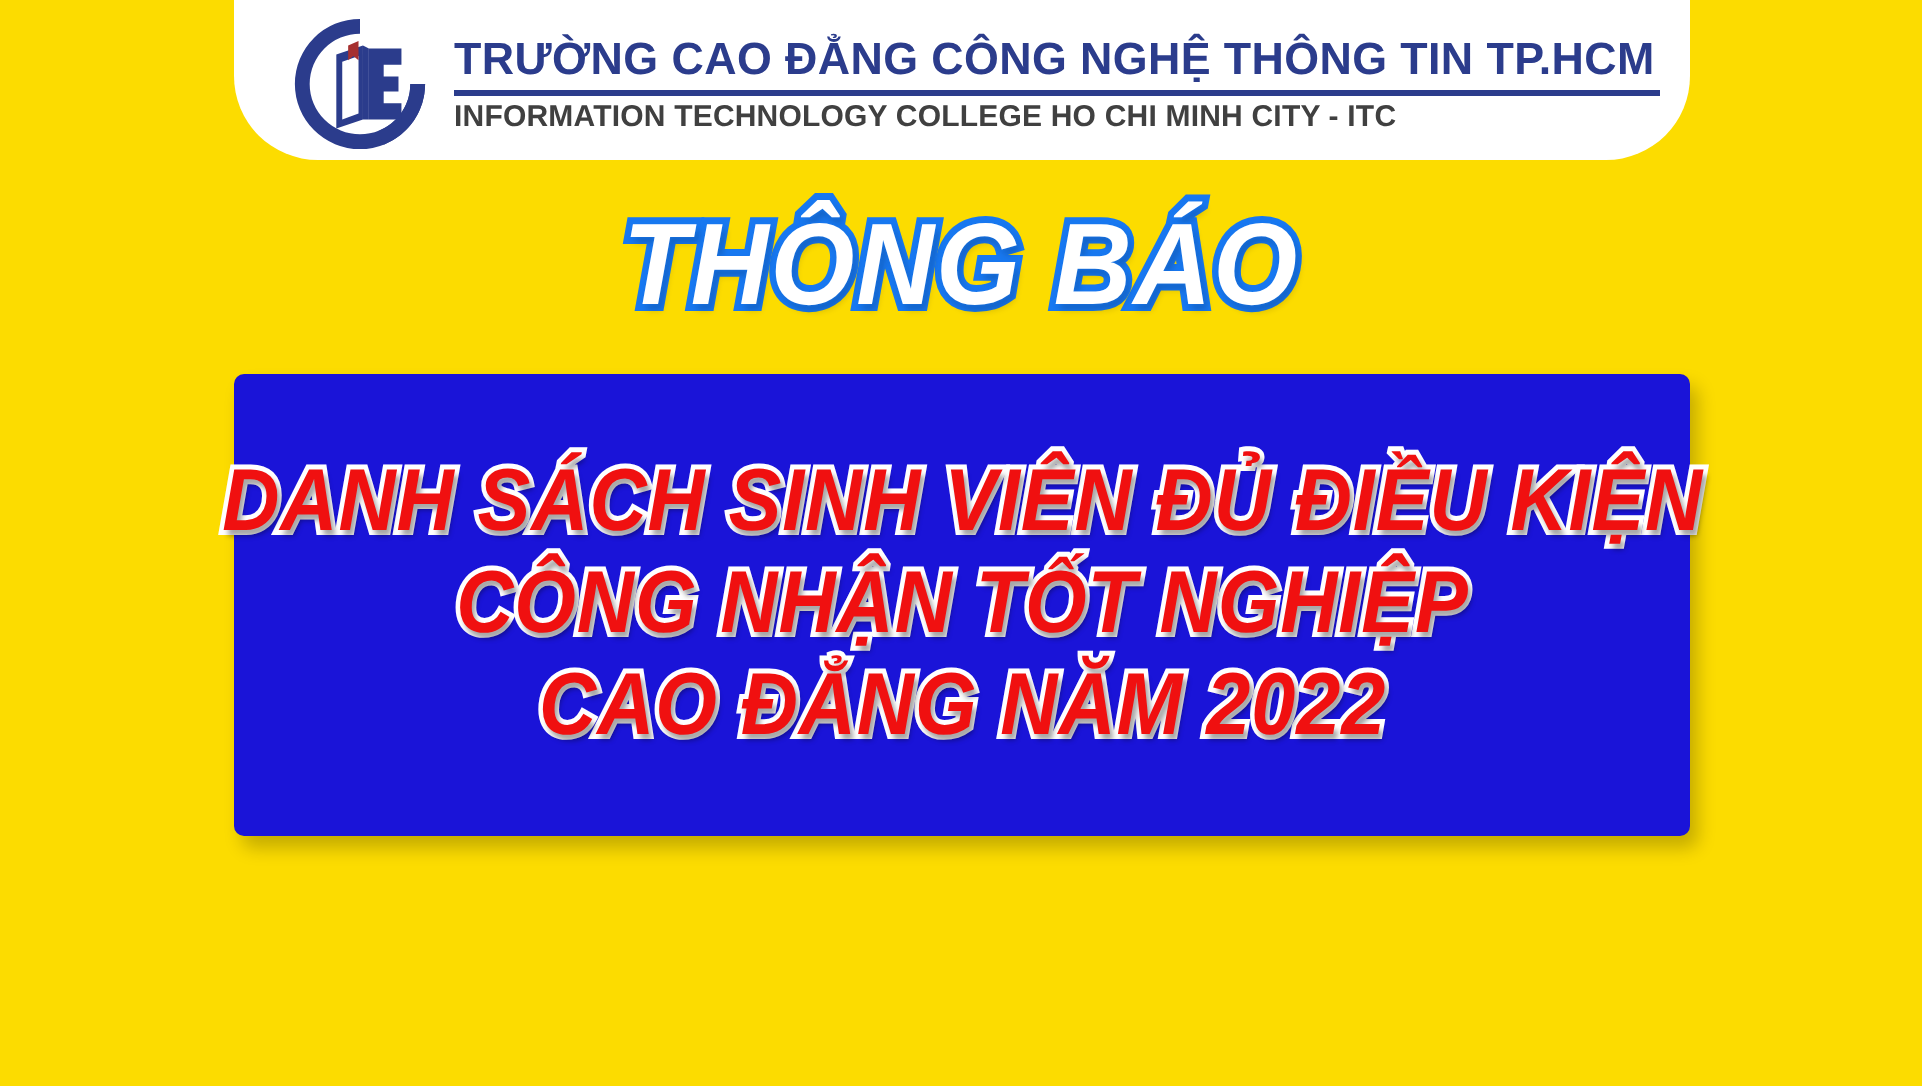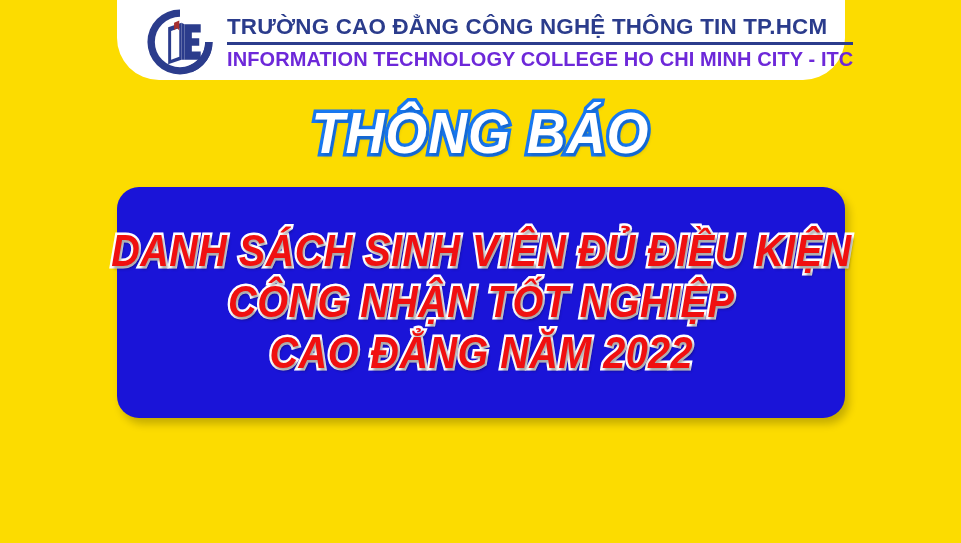--- a/index.html
+++ b/index.html
@@ -68,23 +68,23 @@
   }
 
   .header-rule {
     height: 3px;
     background: #2B3C8C;
     margin: 3px 0 3px 0;
     width: 100%;
   }
 
   .header-line2 {
-    font-size: 20px;
+    font-size: 15px;
     font-weight: bold;
-    color: #6d28d9;
+    color: #404040;
     letter-spacing: 0.1px;
     line-height: 1.12;
     white-space: nowrap;
   }
 
   
   .notice-title {
     position: absolute;
     left: 0;
     right: 0;
@@ -105,21 +105,21 @@
   }
 
   
   .blue-box {
     position: absolute;
     left: 117px;
     top: 187px;
     width: 728px;
     height: 231px;
     background: #1A14D8;
-    border-radius: 22px;
+    border-radius: 5px;
     box-shadow: 4px 6px 9px rgba(0,0,0,0.22);
     display: flex;
     flex-direction: column;
     align-items: center;
     justify-content: center;
     box-sizing: border-box;
     padding: 6px 12px;
   }
 
   .blue-box-line {

